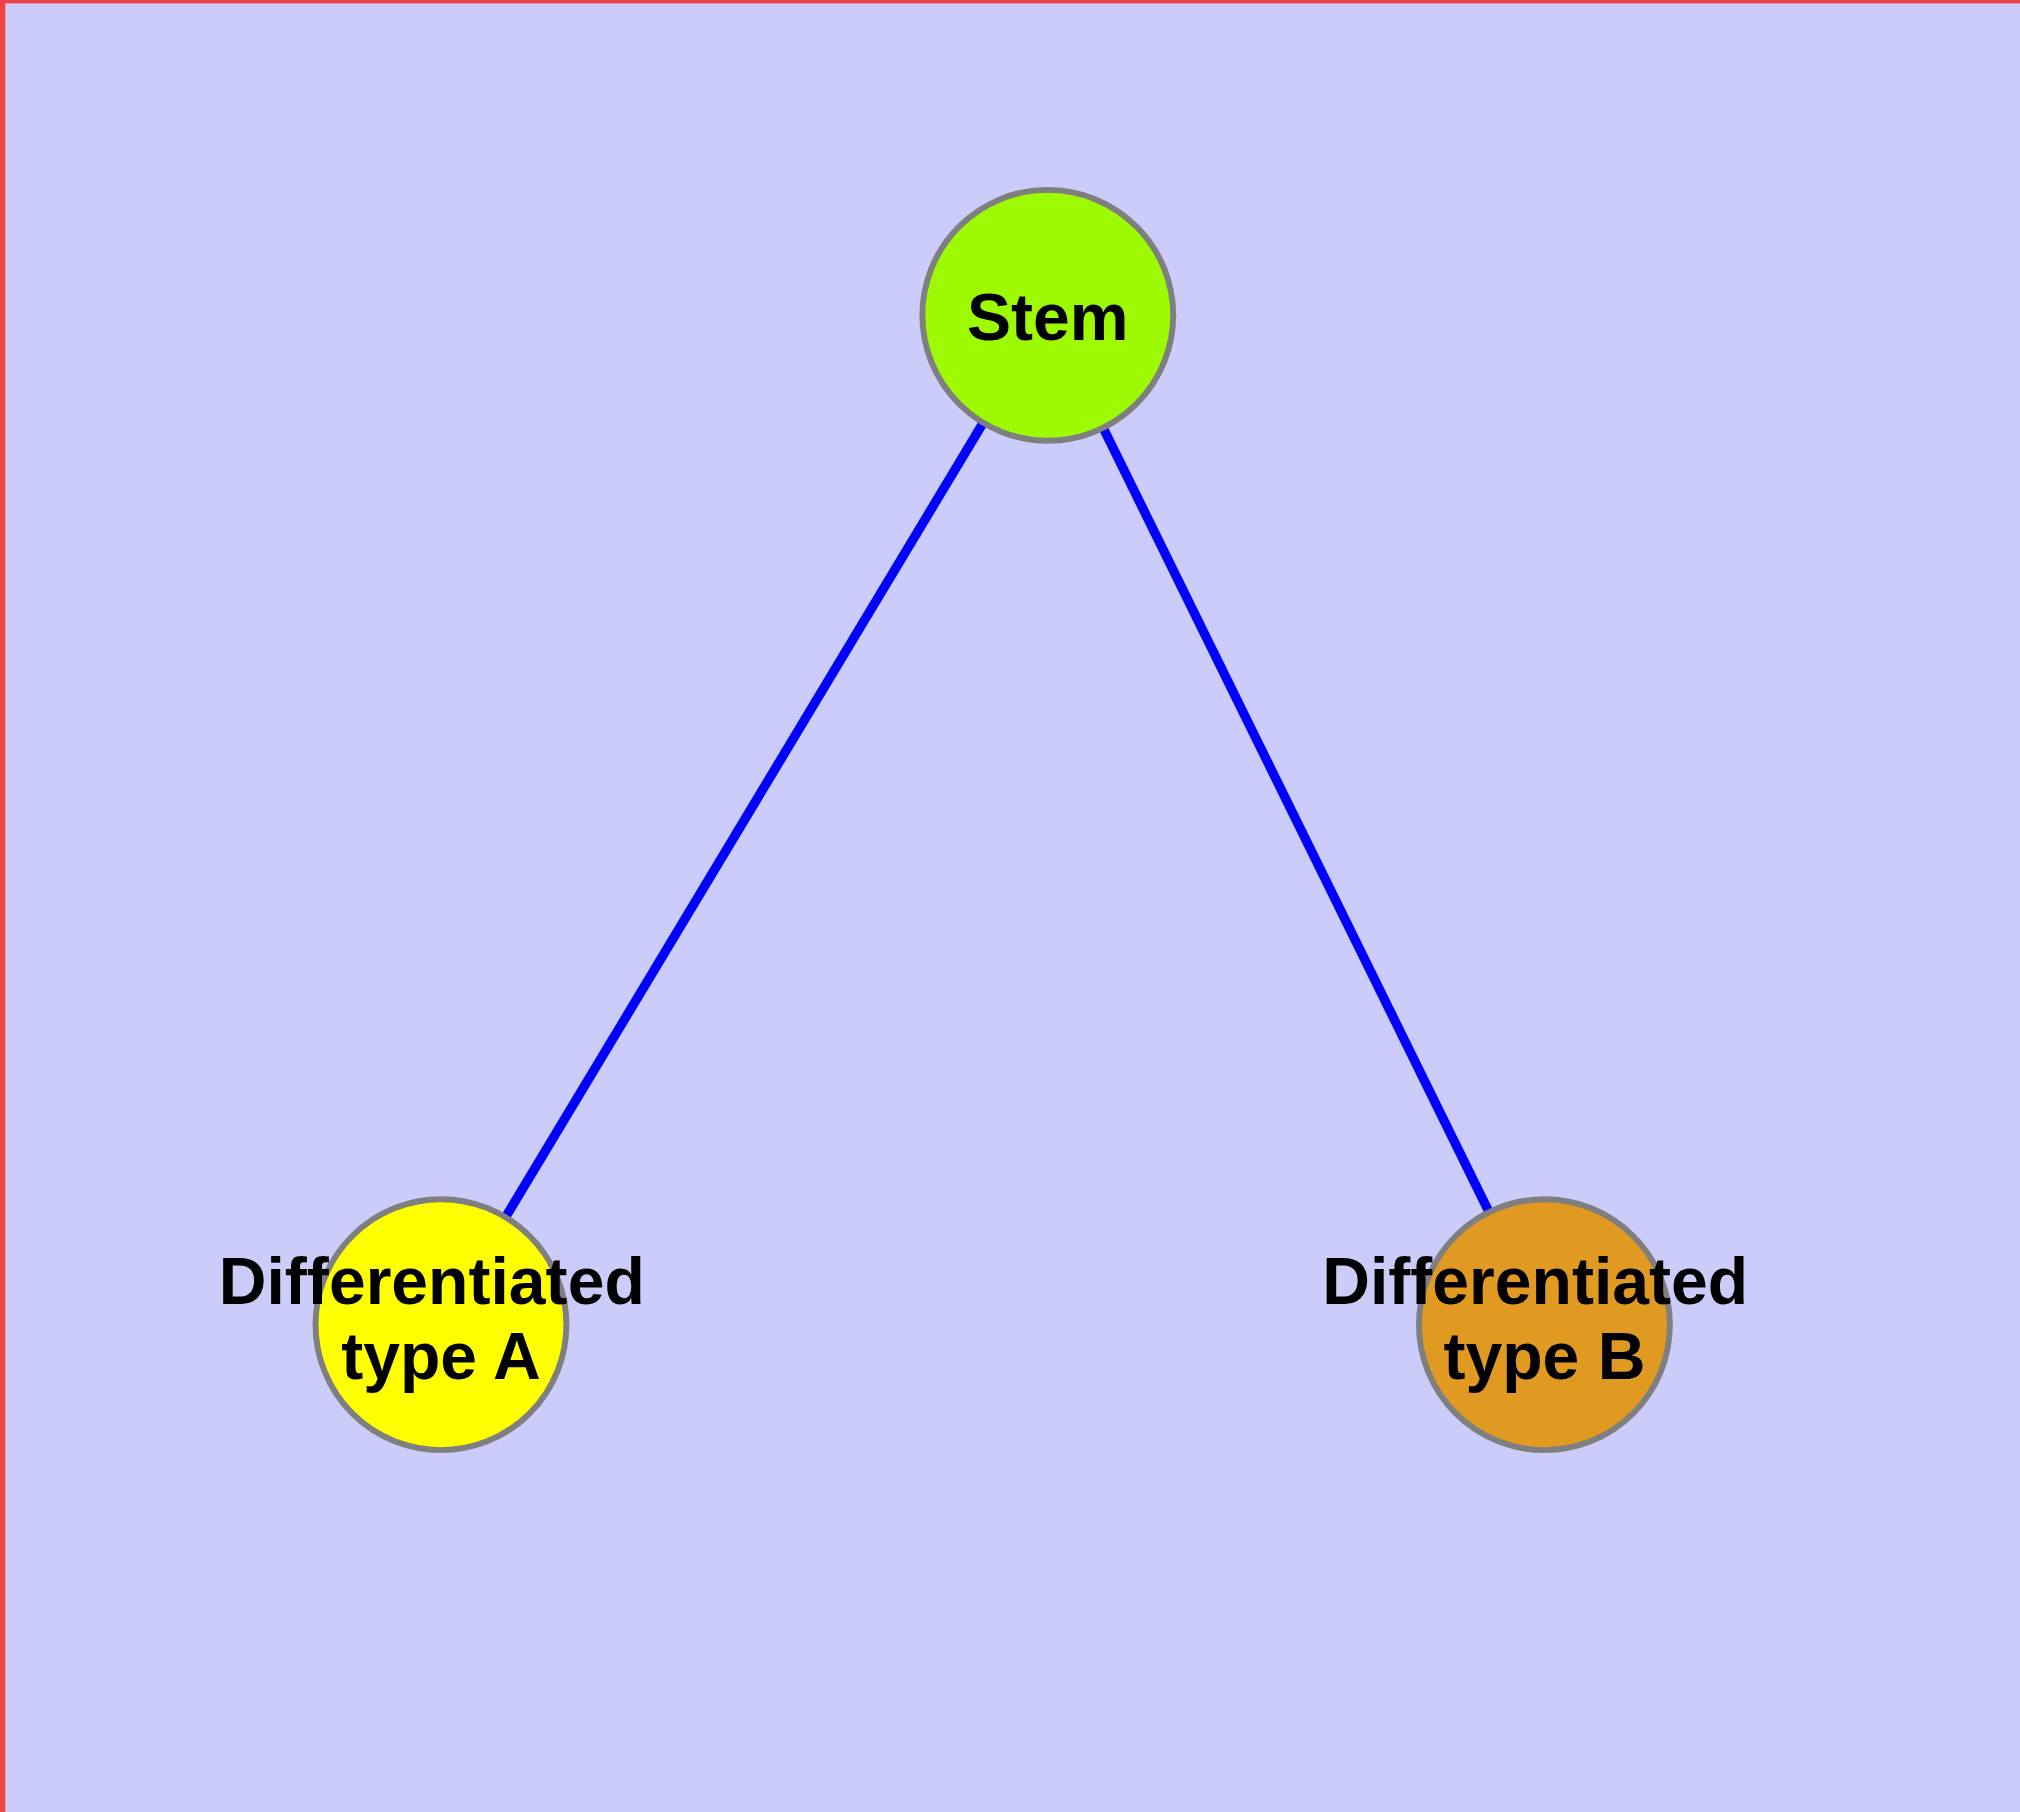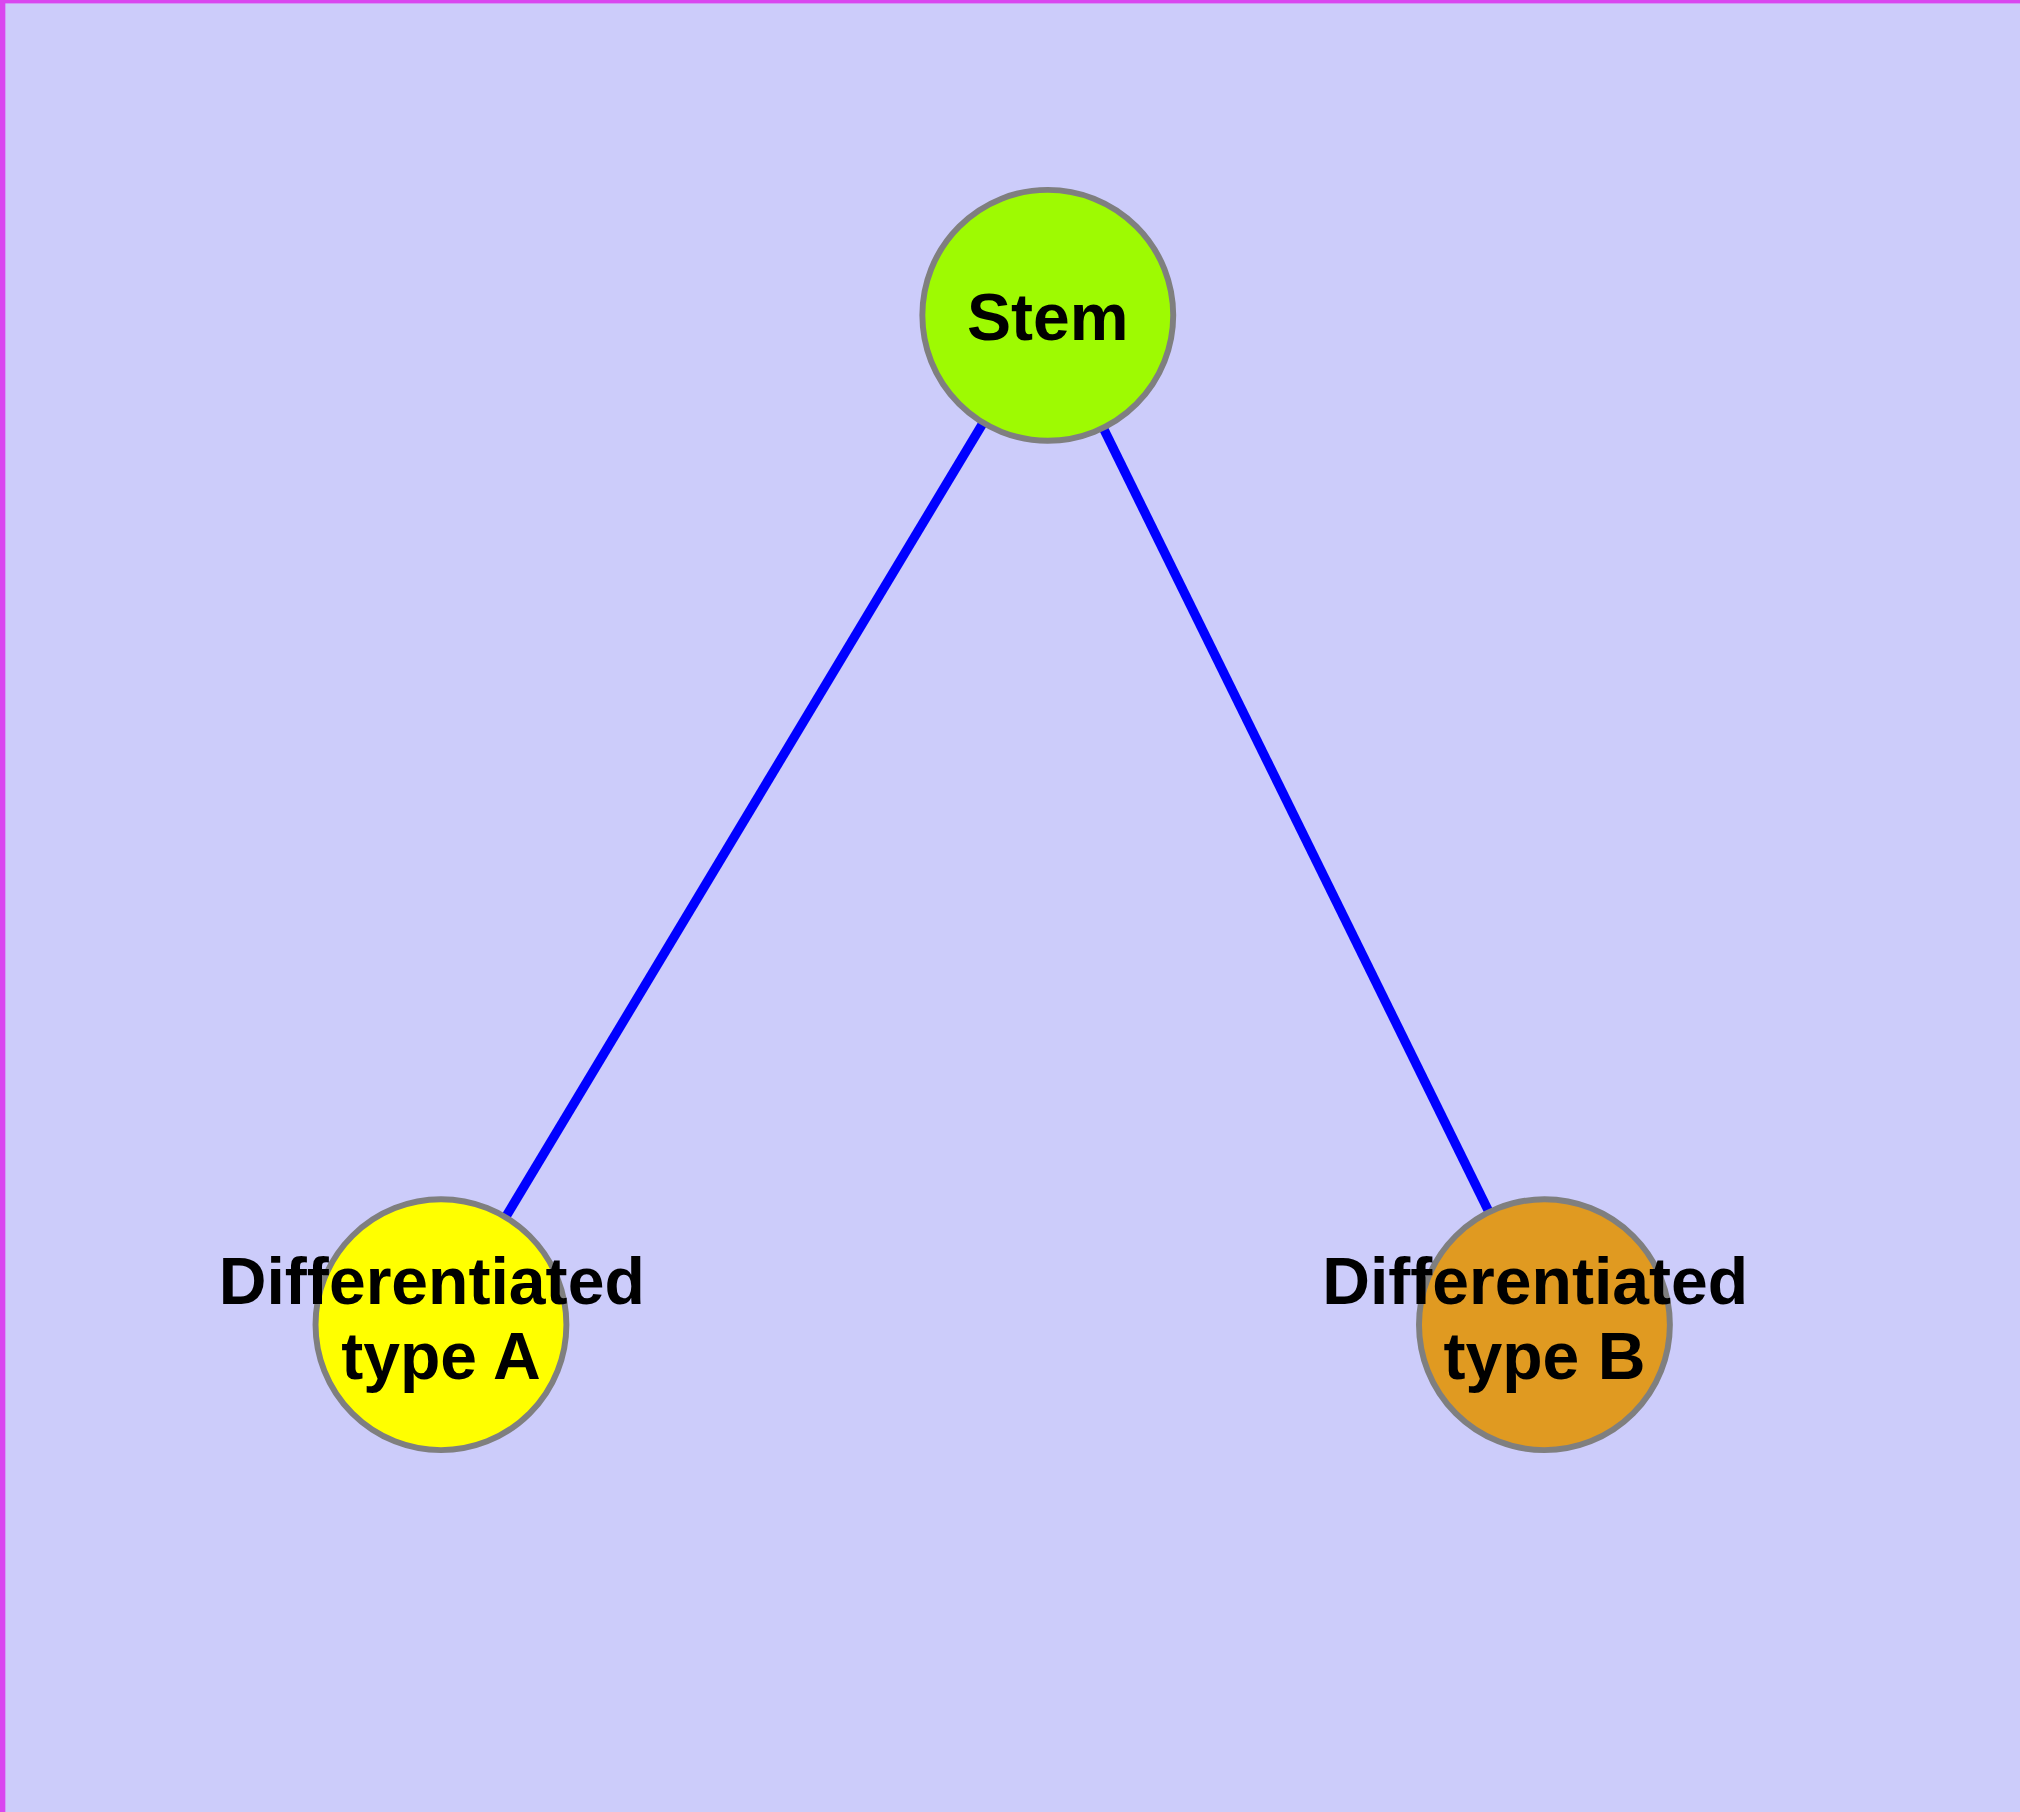--- a/index.html
+++ b/index.html
@@ -32,21 +32,21 @@
     font-family: "Liberation Sans", sans-serif;
     font-weight: bold;
     fill: #000000;
     text-anchor: middle;
     dominant-baseline: middle;
   }
 </style>
 </head>
 <body>
 
-<div id="graph-canvas" style="background: #d946ef;">
+<div id="graph-canvas" style="background: #ef4444;">
   <svg id="graph-svg" viewBox="0 0 2384 2138" xmlns="http://www.w3.org/2000/svg">
 
     <rect id="plot-background" x="6" y="4" width="2378" height="2134" fill="#ccccfa"></rect>
 
     <g id="edges-layer">
       <line id="edge-stem-diff-a" x1="1236" y1="372" x2="520" y2="1563" stroke="#0000ff" stroke-width="11" stroke-linecap="butt"></line>
       <line id="edge-stem-diff-b" x1="1236" y1="372" x2="1822" y2="1563" stroke="#0000ff" stroke-width="11" stroke-linecap="butt"></line>
     </g>
 
     <g id="nodes-layer">

